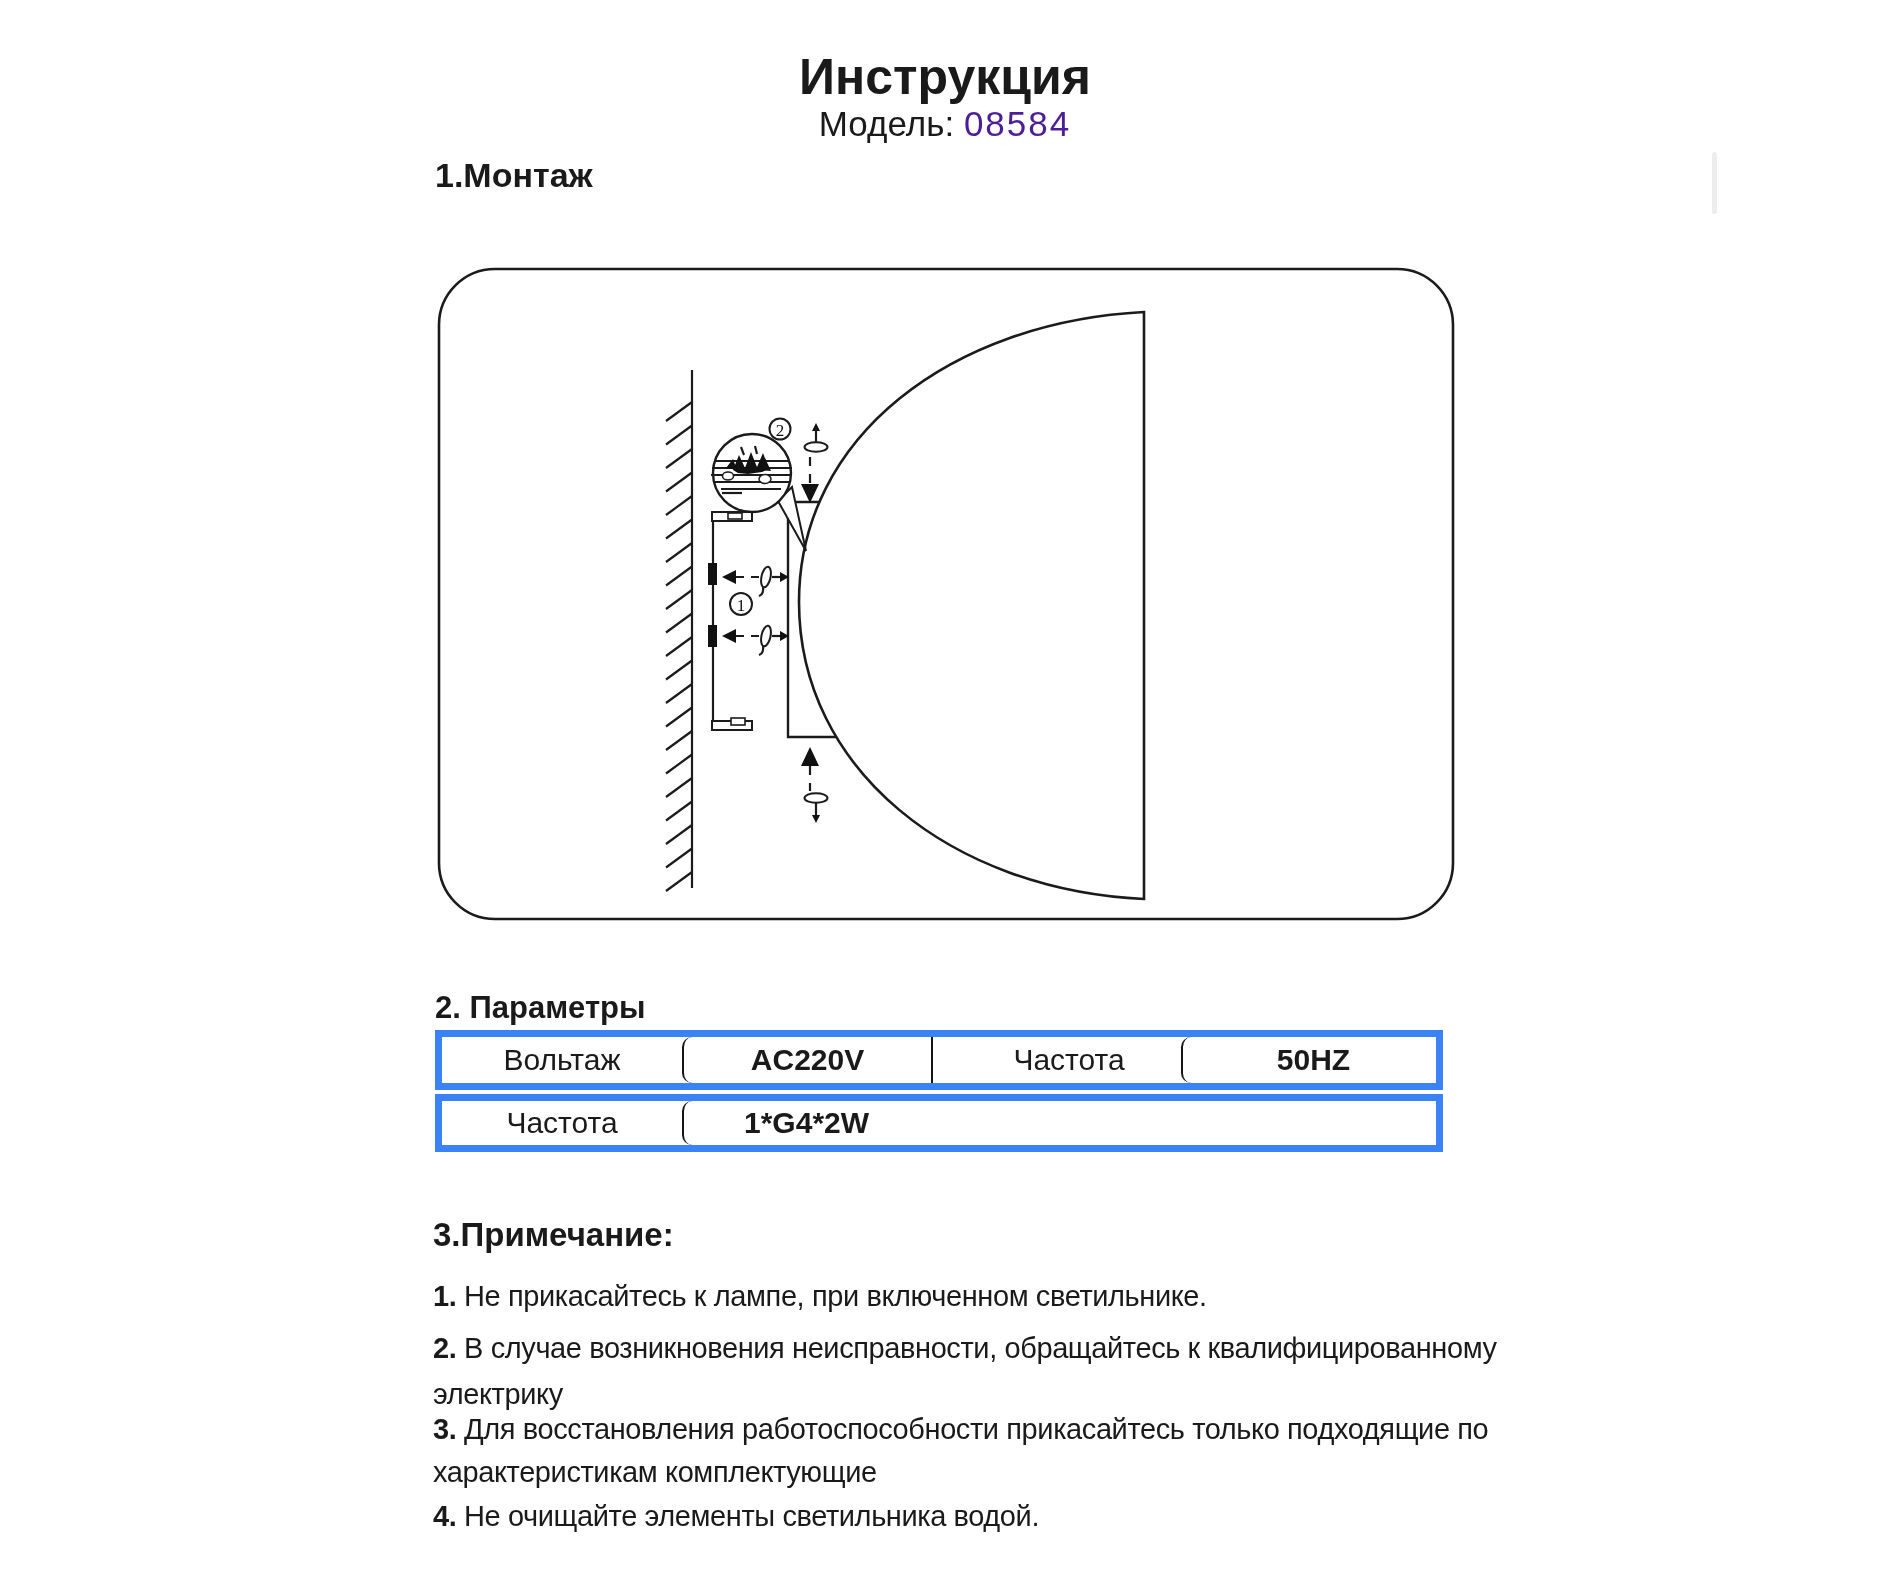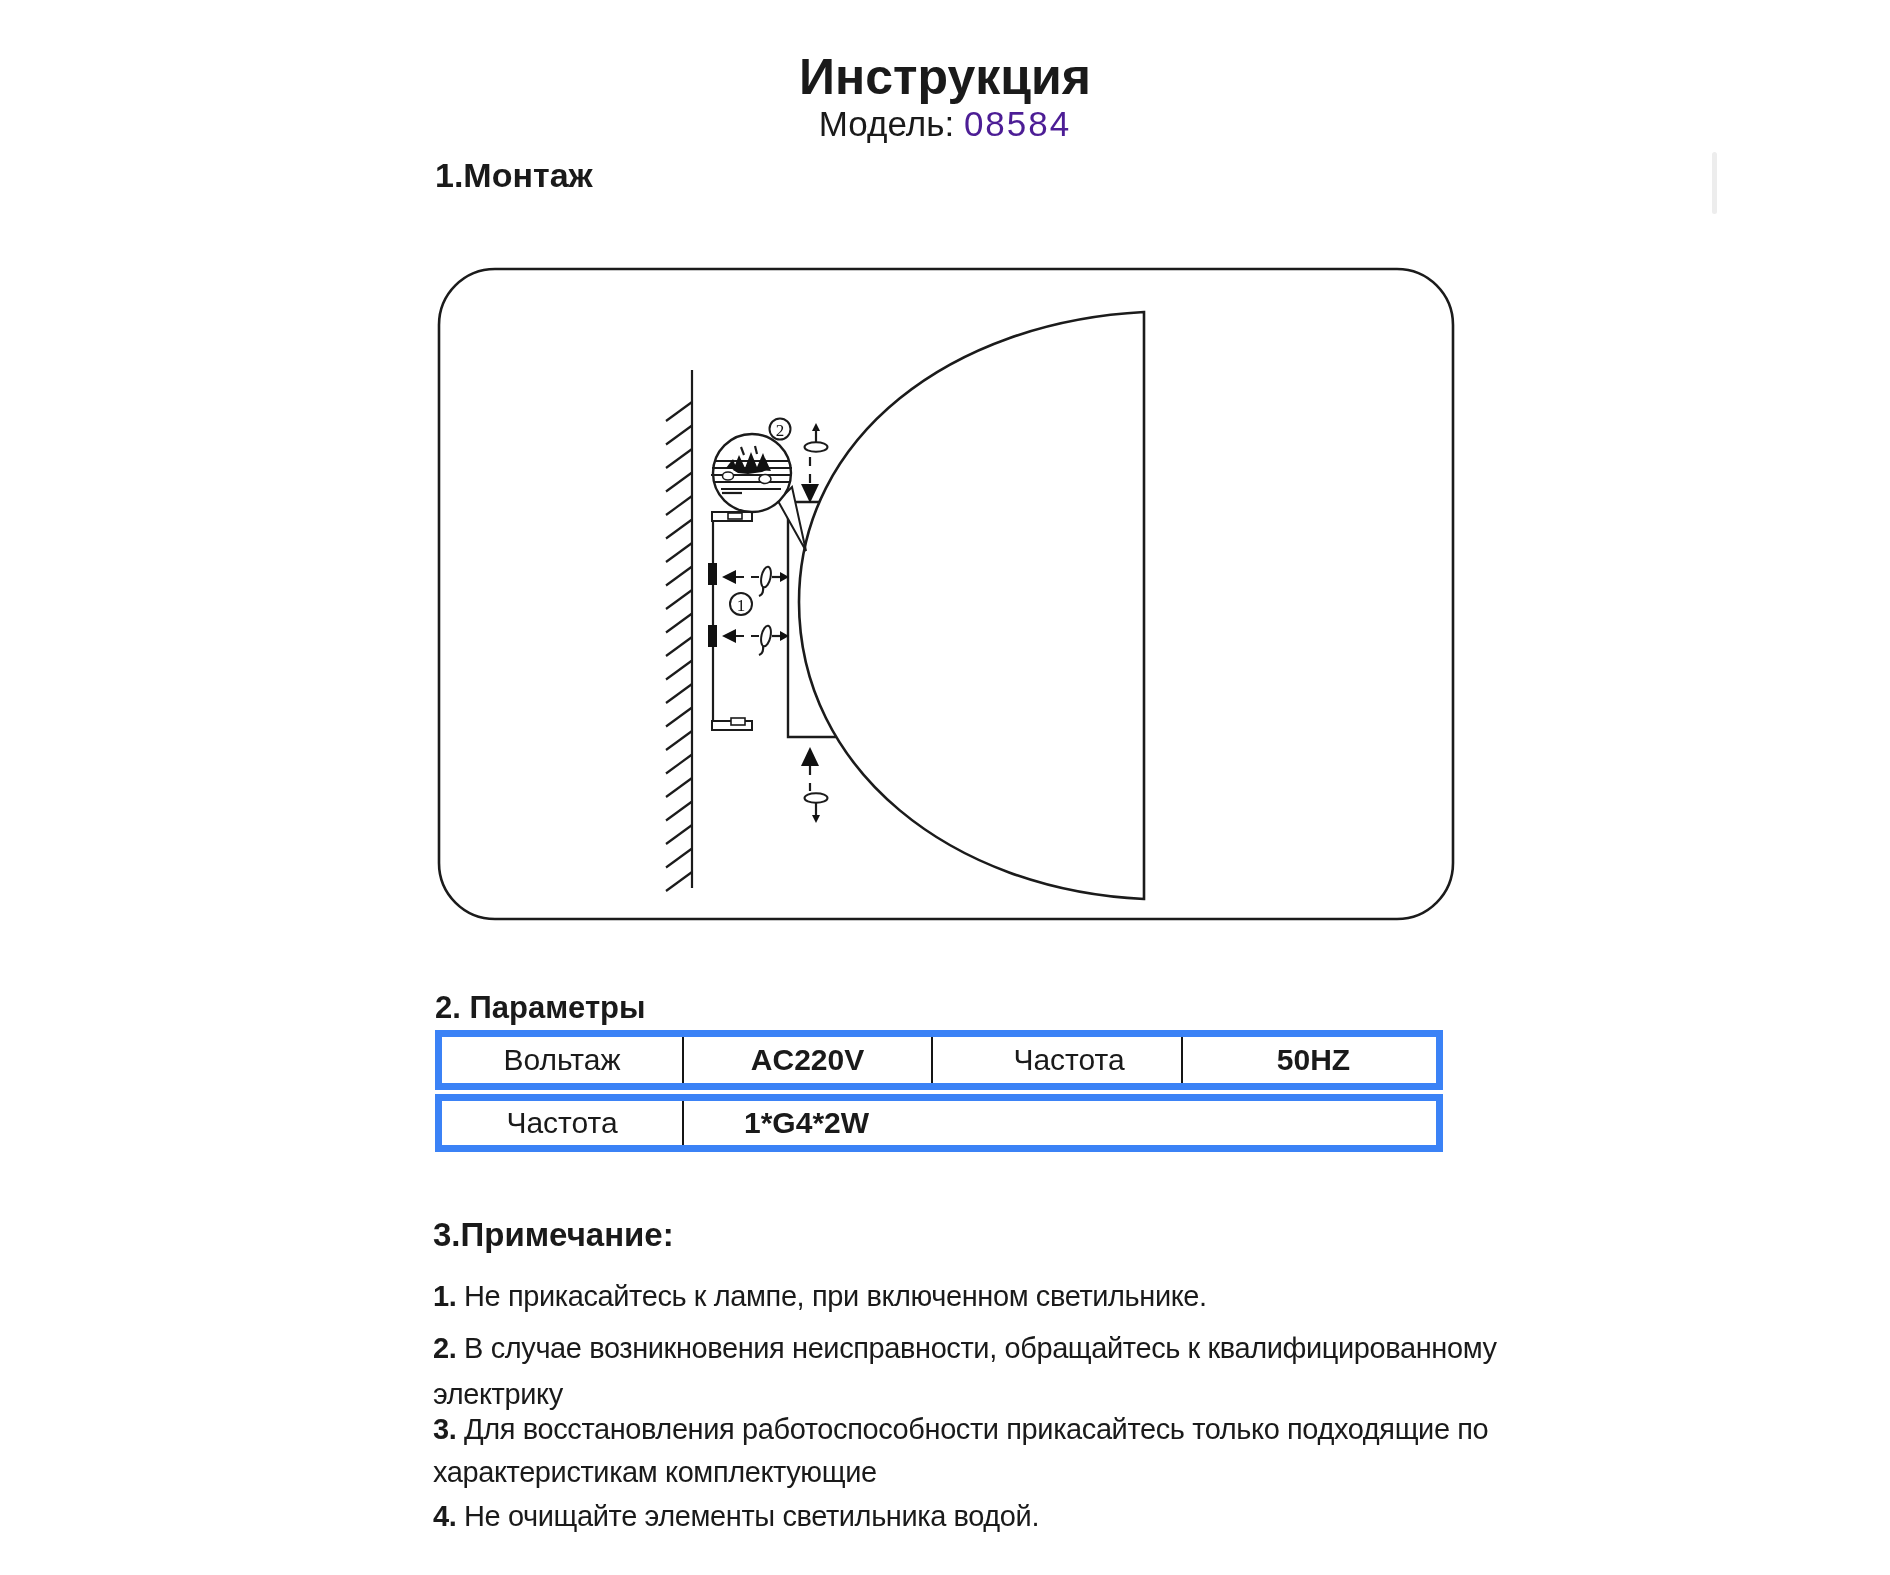--- a/index.html
+++ b/index.html
@@ -24,21 +24,21 @@
   
   .params-table{left:435px;top:1030px;width:1008px;}
   .t-row{display:flex;border:7px solid #3b82f6;box-sizing:border-box;background:#fff;}
   .t-row1{height:60px;}
   .t-row2{height:58px;margin-top:4px;}
   .t-cell{
     display:flex;align-items:center;justify-content:center;
     font-size:30px;box-sizing:border-box;white-space:nowrap;
   }
   .t-cell.divided{border-left:2.5px solid #151515;}
-  .t-bold{font-weight:bold;}
+  .t-bold{font-weight:bold;border-radius:10px;}
   .c1{flex:0 0 240px;}
   .c2{flex:0 0 249px;}
   .c3{flex:0 0 250px;padding-left:24px;}
   .c4{flex:0 0 263px;}
   .c-rest{flex:1;justify-content:flex-start;padding-left:60px;}
   
   .note-line{
     left:433px;font-size:29px;letter-spacing:-0.4px;line-height:40px;white-space:nowrap;
   }
   .note-num{font-weight:bold;}

